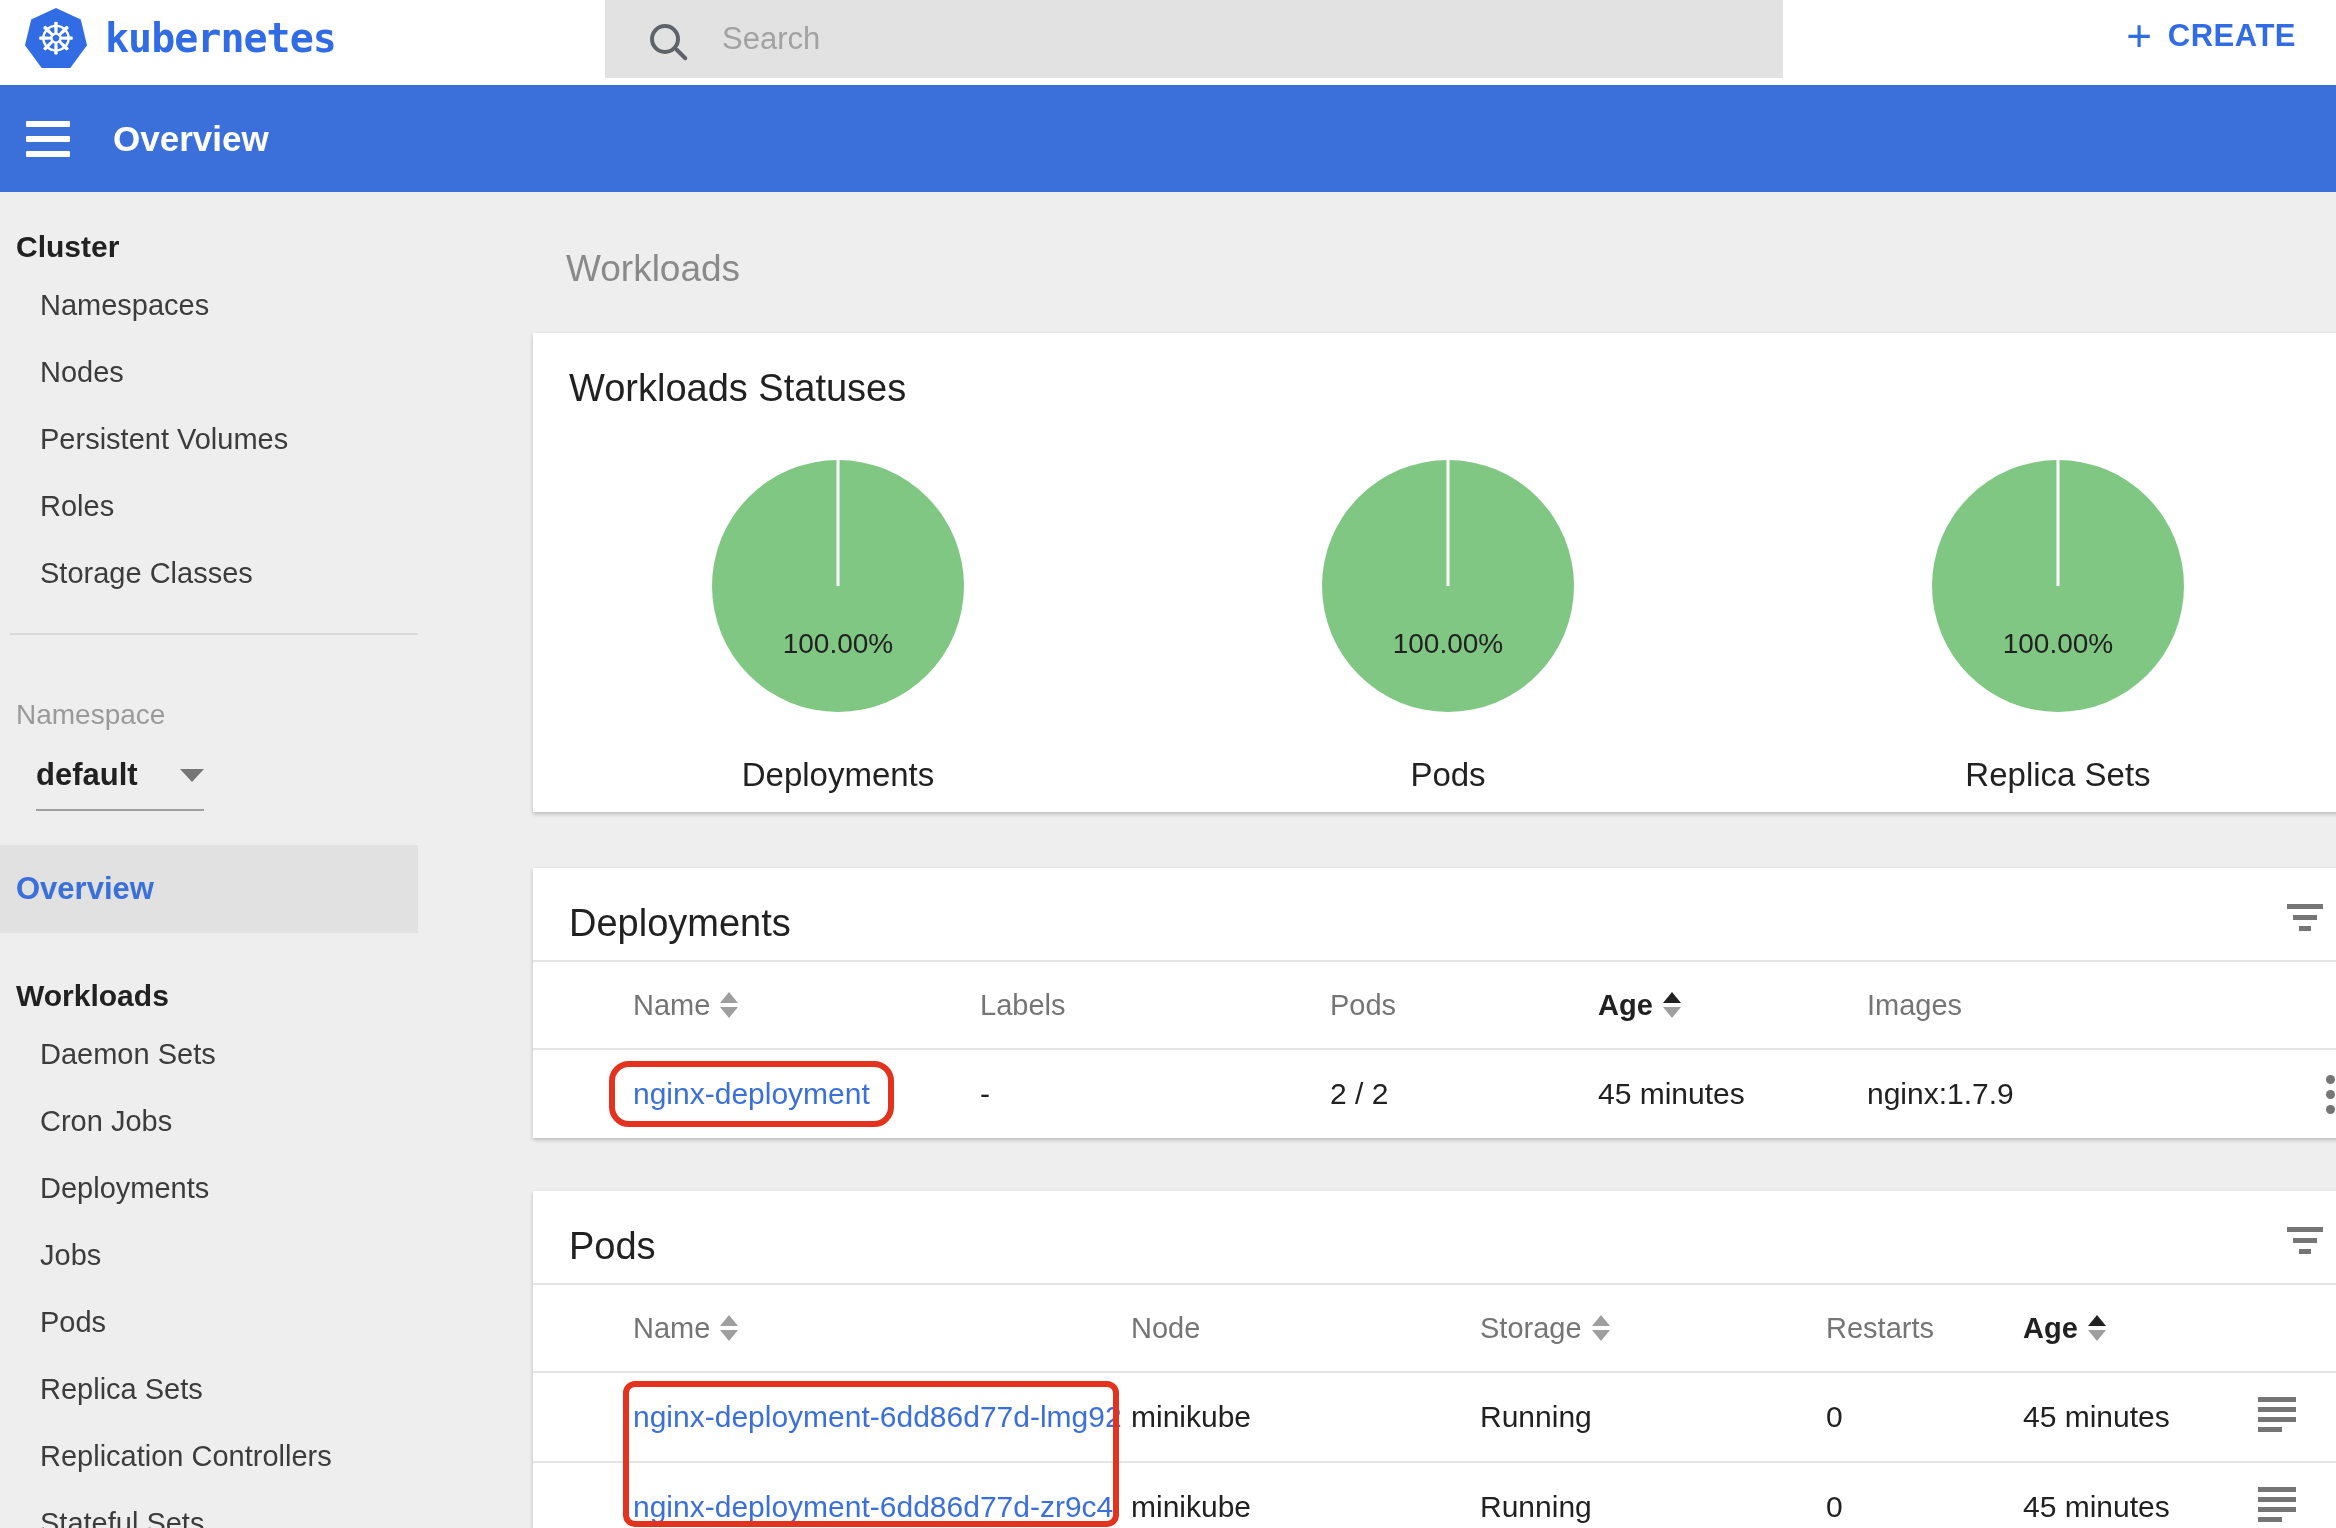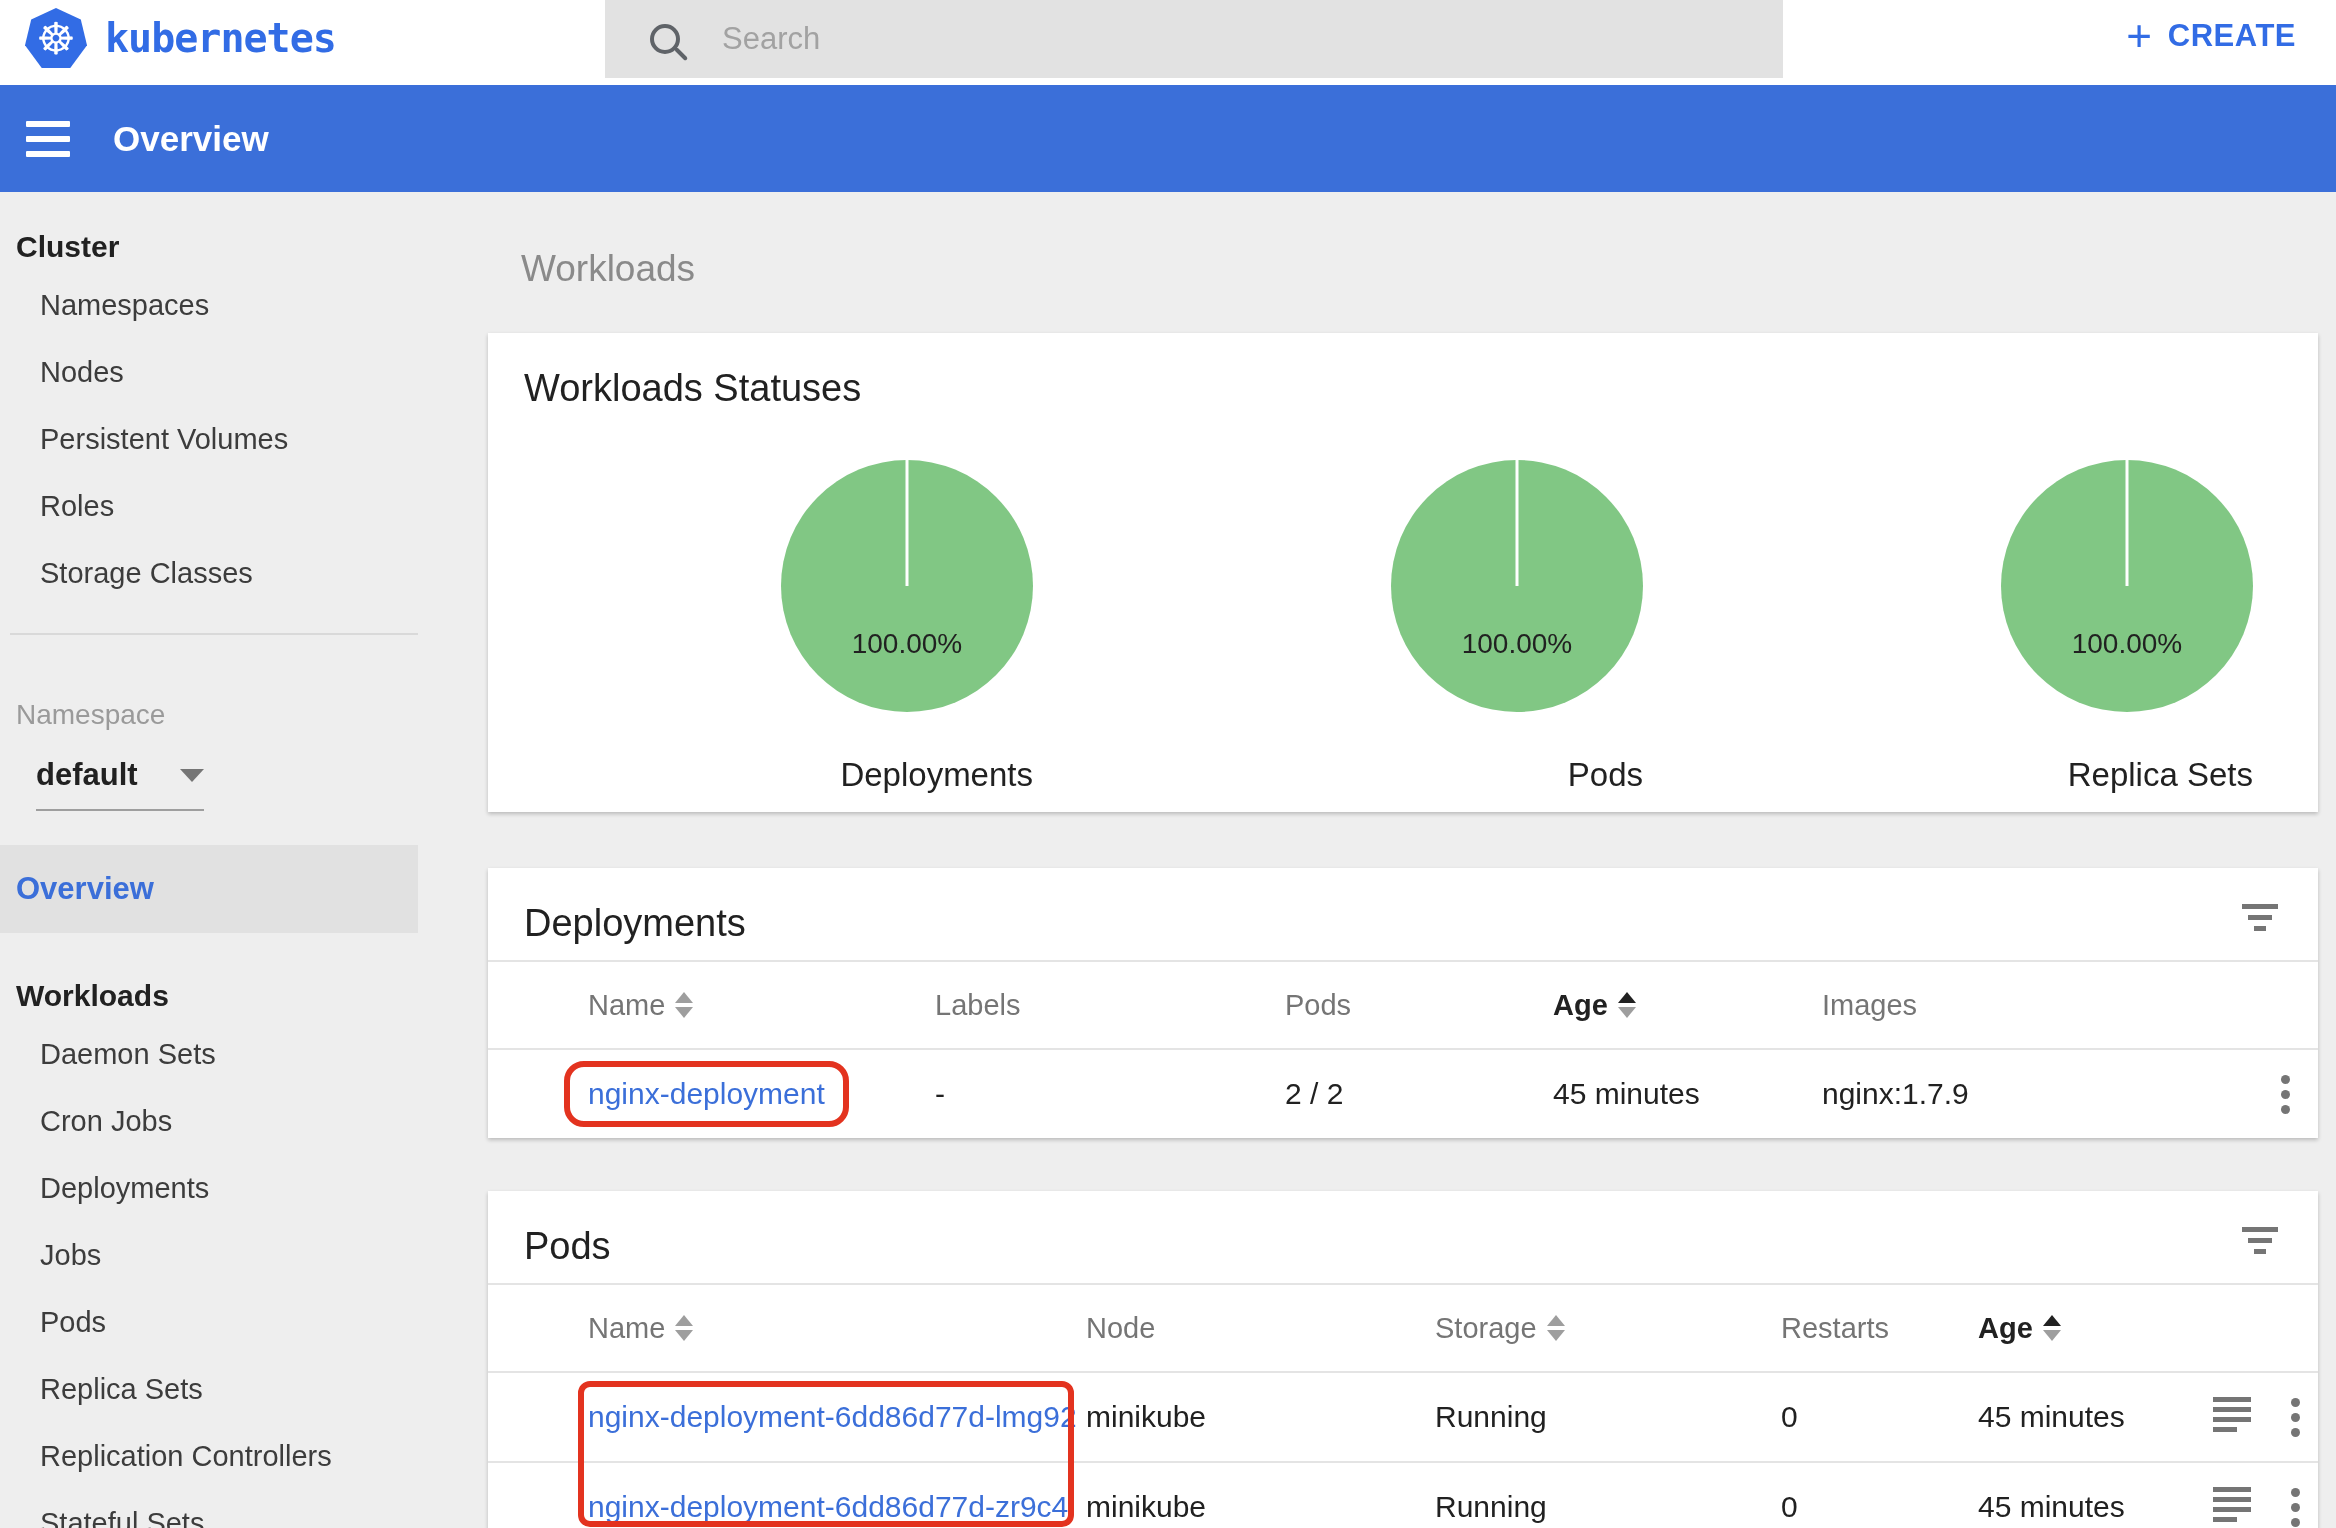--- a/index.html
+++ b/index.html
@@ -26,21 +26,21 @@
   .create-plus { font-size:44px; font-weight:400; line-height:1; }
   .create-label { font-size:31px; font-weight:bold; letter-spacing:0.5px; }
 
   
   .actionbar { height:107px; background:#3b6fd9; display:flex; align-items:center; }
   .hamburger { width:44px; margin-left:26px; display:flex; flex-direction:column; gap:9px; cursor:pointer; }
   .hamburger span { display:block; height:6px; background:#ffffff; border-radius:1px; }
   .actionbar-title { color:#ffffff; font-size:35px; font-weight:bold; margin-left:43px; }
 
   
-  .shell { display:flex; height:1336px; }
+  .shell { display:flex; height:1336px;gap:45px; }
   .sidebar { width:418px; flex:none; padding-top:38px; }
   .content { flex:1; position:relative; }
 
   
   .nav-header { font-size:30px; font-weight:bold; color:#212121; padding-left:16px; margin-bottom:8px; }
   .nav-item { display:block; font-size:29px; color:#3c3c3c; padding:17px 0 17px 40px; text-decoration:none; cursor:pointer; }
   .nav-divider { border:none; border-top:2px solid #d9d9d9; margin:26px 0 0 10px; }
   .ns-label { font-size:28px; color:#9a9a9a; padding-left:16px; margin-top:64px; }
   .ns-select { display:flex; align-items:center; justify-content:space-between; width:168px;
     margin:26px 0 0 36px; padding-bottom:16px; border-bottom:2px solid #9e9e9e; cursor:pointer; }
@@ -52,21 +52,21 @@
   .nav-header.workloads { margin-top:36px; padding-top:10px; }
 
   
   .page-title { position:absolute; left:103px; top:56px; font-size:37px; color:#8a8a8a; }
   .card { position:absolute; left:70px; width:1830px; background:#ffffff;
     box-shadow:0 2px 4px rgba(0,0,0,0.22); }
   .card-statuses { top:141px; height:479px; }
   .card-title { font-size:38px; font-weight:400; color:#212121; padding:34px 0 0 36px; }
 
   .pies { position:absolute; left:0; top:127px; width:100%; display:flex; justify-content:space-around; }
-  .pie-block { width:480px; display:flex; flex-direction:column; align-items:flex-end; }
+  .pie-block { width:480px; display:flex; flex-direction:column; align-items:center; }
   .pie { position:relative; width:252px; height:252px; border-radius:50%; background:#81c784; }
   .pie-tick { position:absolute; left:50%; top:0; width:3px; height:50%; background:#ffffff; transform:translateX(-50%); }
   .pie-pct { position:absolute; left:0; width:100%; top:168px; text-align:center; font-size:28px; color:#212121; }
   .pie-label { margin-top:44px; font-size:33px; color:#212121; }
 
   .card-deployments { top:676px; height:270px; }
   .card-pods { top:999px; height:400px; }
   .card-head { position:relative; height:92px; }
   .filter-icon { position:absolute; right:40px; top:36px; width:36px; cursor:pointer; }
   .filter-icon i { display:block; height:5px; background:#757575; margin:0 auto 6px; }

